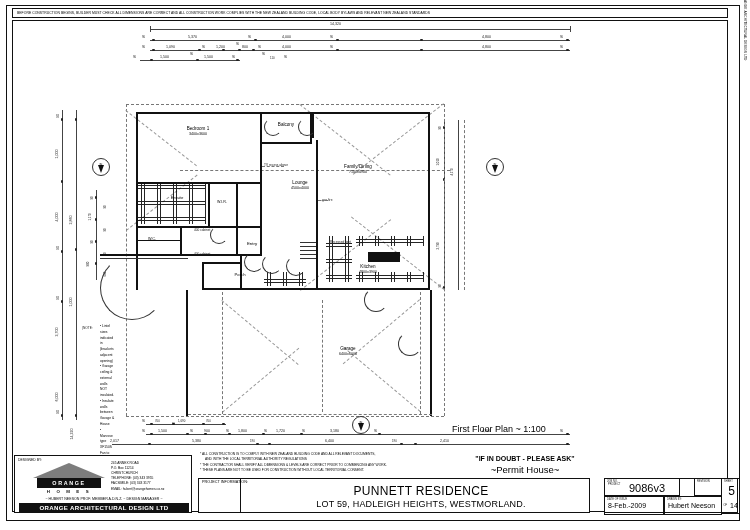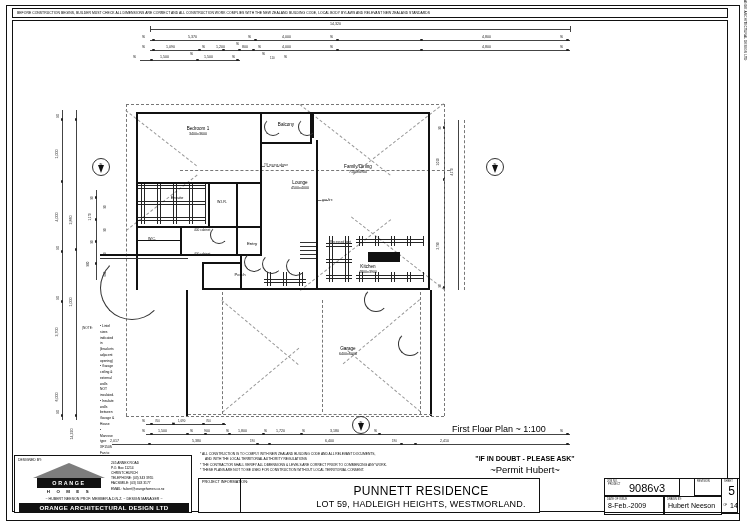--- a/index.html
+++ b/index.html
@@ -81,21 +81,21 @@
   .company{position:absolute;left:4px;top:46.5px;width:170px;height:10px;
        background:#111;color:#fff;text-align:center;font-size:6.1px;font-weight:bold;
        letter-spacing:.35px;line-height:10px;}
 
   
   .compnotes{position:absolute;left:200px;top:452px;width:240px;
              font-size:3.3px;line-height:1.6;}
 
   
   #projinfo{left:198px;top:478px;width:242px;height:35px;}
-  #projname{left:240px;top:478px;width:300px;height:35px;}
+  #projname{left:240px;top:478px;width:350px;height:35px;}
   .pi-lbl{position:absolute;left:3px;top:2px;font-size:3.8px;}
   .pname{position:absolute;left:0;top:5px;width:360px;text-align:center;
          font-size:12px;letter-spacing:.3px;}
   .paddr{position:absolute;left:0;top:20px;width:360px;text-align:center;
          font-size:9px;letter-spacing:.2px;}
 
   
   .doubt1{position:absolute;left:455px;top:455px;width:140px;text-align:center;
           font-size:7px;font-weight:bold;}
   .doubt2{position:absolute;left:455px;top:464px;width:140px;text-align:center;
@@ -494,21 +494,21 @@
   </div>
 
   <div class="blk" id="projinfo"></div>
   <div class="blk" id="projname">
     <div class="pname">PUNNETT RESIDENCE</div>
     <div class="paddr">LOT 59, HADLEIGH HEIGHTS, WESTMORLAND.</div>
   </div>
   <div class="pi-lbl" style="position:absolute;left:202px;top:480px;">PROJECT INFORMATION:</div>
 
   <div class="doubt1">"IF IN DOUBT - PLEASE ASK"</div>
-  <div class="doubt2">~Permit Hubert~</div>
+  <div class="doubt2">~Permit House~</div>
 
 
   <div class="blk" id="infoblk">
 
     <div class="cellbox" style="left:-1px;top:-1px;width:76px;height:18px;">
       <div class="flab" style="left:2px;top:1px;">JOB NO.</div>
       <div class="flab" style="left:3px;top:4px;">PROJECT</div>
       <div class="fval" style="position:absolute;left:24px;top:2.5px;font-size:11px;">9086v3</div>
     </div>
 

